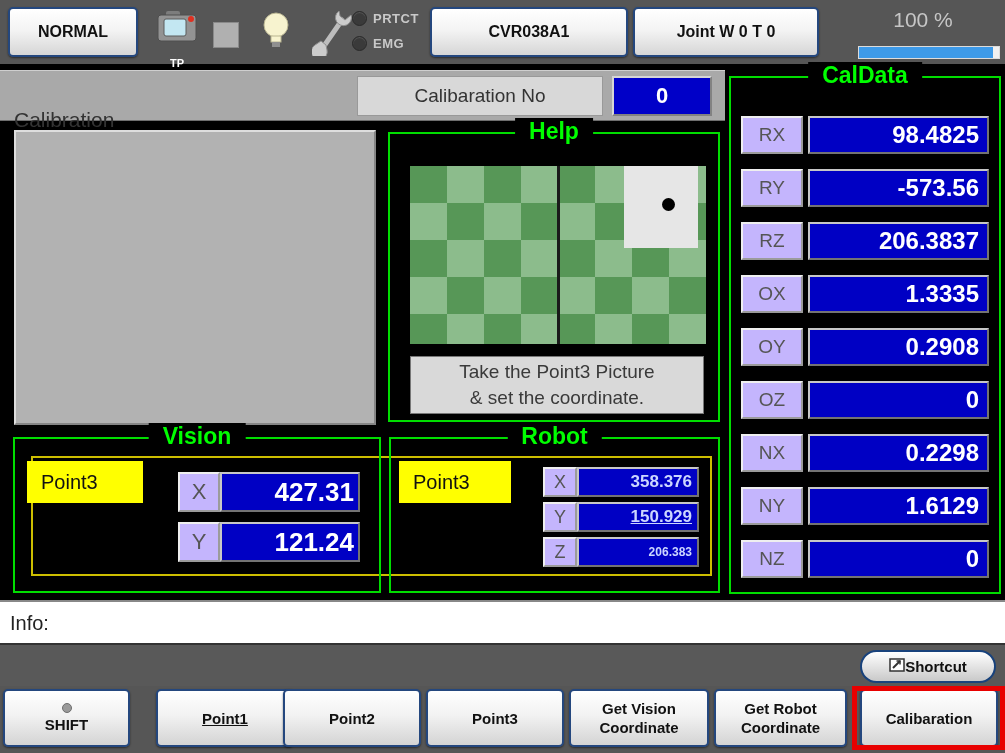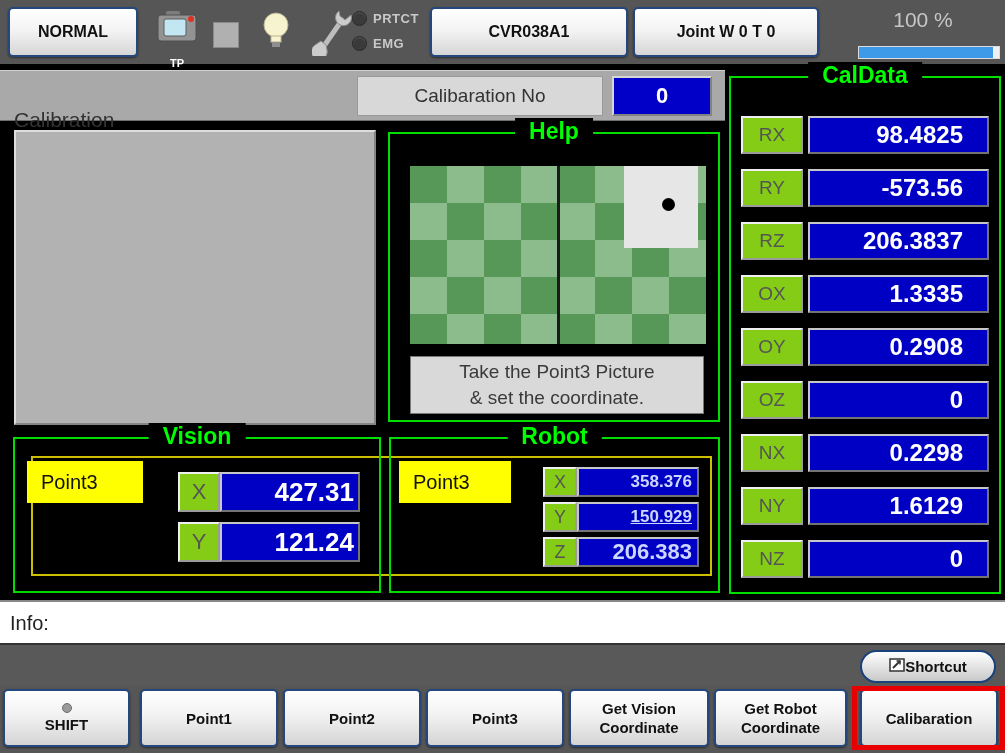--- a/index.html
+++ b/index.html
@@ -50,28 +50,28 @@
   .checker-divider{position:absolute;left:147px;top:0;width:3px;height:100%;background:#1a1a1a;}
   .target-square{position:absolute;right:8px;top:0;width:74px;height:82px;background:#e6e6e6;}
   .target-dot{position:absolute;left:38px;top:32px;width:13px;height:13px;border-radius:50%;background:#000;}
   .help-caption{position:absolute;left:20px;top:222px;width:294px;height:58px;background:#d9d9d9;border:1px solid #777;
     display:flex;flex-direction:column;align-items:center;justify-content:center;color:#3a3a3a;font-size:19px;line-height:26px;}
 
   
   .yellow-frame{position:absolute;left:31px;top:456px;width:681px;height:120px;border:2px solid #cdbe00;}
 
   .point-tag{position:absolute;background:#ffff00;color:#111;font-size:20px;display:flex;align-items:center;padding-left:14px;}
-  .axis-label{background:#84cc16;border:2px outset #efefef;color:#555;display:flex;align-items:center;justify-content:center;}
+  .axis-label{background:#c4b5fd;border:2px outset #efefef;color:#555;display:flex;align-items:center;justify-content:center;}
   .axis-value{background:#0000c4;border:2px outset #c7c7c7;color:#fff;font-weight:700;display:flex;align-items:center;justify-content:flex-end;overflow:hidden;}
 
   
   .cal-rows{position:absolute;left:0;top:0;width:100%;padding:38px 10px 0 10px;}
   .cal-row{display:flex;height:38px;margin-bottom:15px;}
   .cal-row .axis-label{width:62px;font-size:19px;}
-  .cal-row .axis-value{flex:1;margin-left:5px;font-size:24px;padding-right:24px;}
+  .cal-row .axis-value{flex:1;margin-left:5px;font-size:24px;padding-right:8px;}
 
   
   .info-row{position:absolute;left:0;top:600px;width:1005px;height:43px;background:#ffffff;border-top:2px solid #888;}
   .info-label{position:absolute;left:10px;top:0;height:43px;line-height:43px;color:#222;font-size:20px;}
   .status-bar{position:absolute;left:0;top:643px;width:1005px;height:43px;background:#595959;border-top:2px solid #333;}
   .status-msg{position:absolute;left:8px;top:0;height:43px;line-height:43px;color:#dcdcdc;font-size:20px;}
   .shortcut-btn{position:absolute;right:9px;top:5px;width:136px;height:33px;border-radius:17px;
     border:2px solid #18427c;background:linear-gradient(180deg,#ffffff,#c9c9c9);
     display:flex;align-items:center;justify-content:center;color:#111;font-size:15px;font-weight:700;}
 
@@ -184,21 +184,21 @@
   </div>
 
   <div class="groupbox" style="left:389px;top:437px;width:331px;height:156px;">
     <div class="group-title">Robot</div>
     <div class="point-tag" style="left:8px;top:22px;width:112px;height:42px;">Point3</div>
     <div class="axis-label" style="position:absolute;left:152px;top:28px;width:34px;height:30px;font-size:18px;">X</div>
     <div class="axis-value" style="position:absolute;left:186px;top:28px;width:122px;height:30px;font-size:17px;color:#ccd6ff;padding-right:5px;">358.376</div>
     <div class="axis-label" style="position:absolute;left:152px;top:63px;width:34px;height:30px;font-size:18px;">Y</div>
     <div class="axis-value" style="position:absolute;left:186px;top:63px;width:122px;height:30px;font-size:17px;color:#ccd6ff;padding-right:5px;text-decoration:underline;">150.929</div>
     <div class="axis-label" style="position:absolute;left:152px;top:98px;width:34px;height:30px;font-size:18px;">Z</div>
-    <div class="axis-value" style="position:absolute;left:186px;top:98px;width:122px;height:30px;font-size:22px;color:#ccd6ff;padding-right:5px;">206.383</div>
+    <div class="axis-value" style="position:absolute;left:186px;top:98px;width:122px;height:30px;font-size:12px;color:#ccd6ff;padding-right:5px;">206.383</div>
   </div>
 
   <div class="groupbox" style="left:729px;top:76px;width:272px;height:518px;">
     <div class="group-title">CalData</div>
     <div class="cal-rows">
       <div class="cal-row">
         <div class="axis-label">RX</div>
         <div class="axis-value">98.4825</div>
       </div>
       <div class="cal-row">
@@ -251,21 +251,21 @@
       </span>
       <span>Shortcut</span>
     </button>
   </div>
 
   <div class="fkey-bar">
     <button class="fkey" style="left:3px;width:127px;">
       <span class="shift-dot"></span>
       <span>SHIFT</span>
     </button>
-    <button class="fkey" style="left:140px;width:138px;">
+    <button class="fkey" style="left:156px;width:138px;text-decoration:underline;">
       <span>Point1</span>
     </button>
     <button class="fkey" style="left:283px;width:138px;">
       <span>Point2</span>
     </button>
     <button class="fkey" style="left:426px;width:138px;">
       <span>Point3</span>
     </button>
     <button class="fkey" style="left:569px;width:140px;">
       <span>Get Vision</span>

